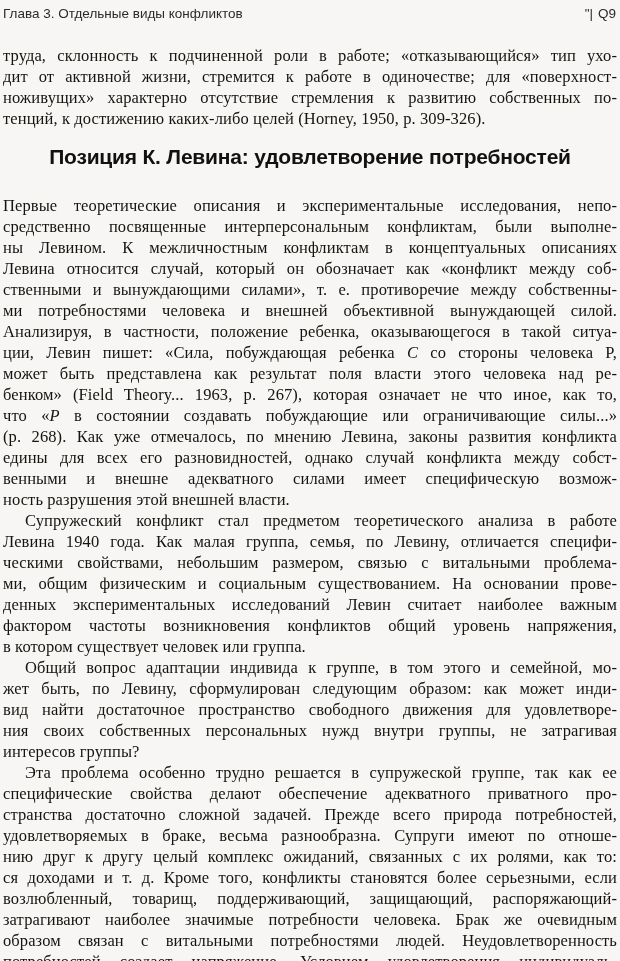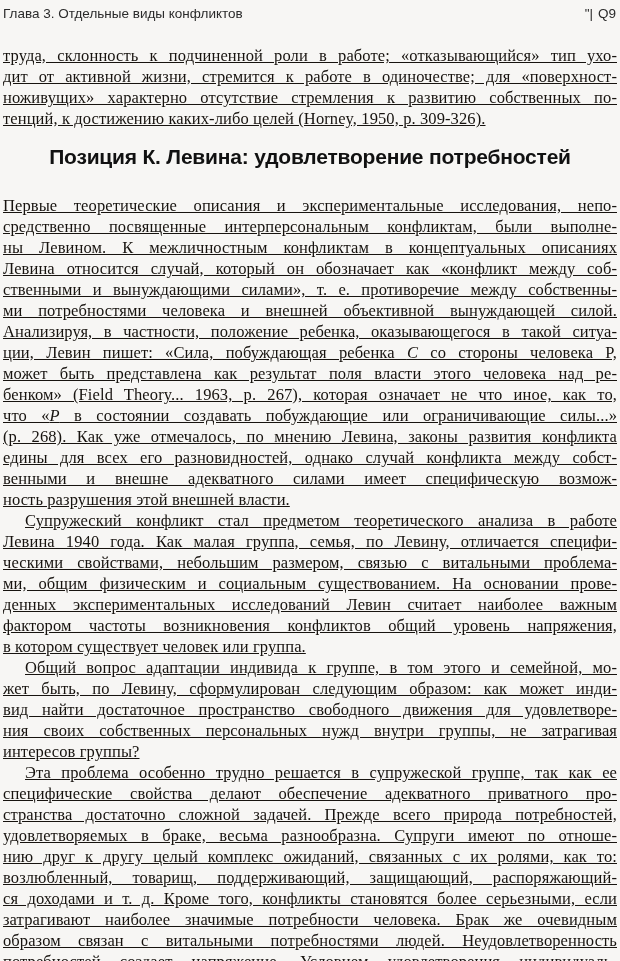--- a/index.html
+++ b/index.html
@@ -34,21 +34,20 @@
   .paragraph { margin: 0; }
   .line {
     font-size: 16.5px;
     line-height: 21px;
     height: 21px;
     text-align: justify;
     text-align-last: justify;
     white-space: nowrap;
     overflow: hidden;
     letter-spacing: 0.1px;
-    text-decoration: underline;
   }
   .line.end { text-align-last: left; }
   .paragraph.indent .line:first-child { text-indent: 22px; }
   .section-heading {
     font-family: "Liberation Sans", sans-serif;
     font-weight: 700;
     font-size: 21px;
     line-height: 26px;
     text-align: center;
     margin: 15px 0 25px 0;
@@ -110,21 +109,21 @@
         <div class="line">вид найти достаточное пространство свободного движения для удовлетворе-</div>
         <div class="line">ния своих собственных персональных нужд внутри группы, не затрагивая</div>
         <div class="line end">интересов группы?</div>
       </div>
       <div class="paragraph indent">
         <div class="line">Эта проблема особенно трудно решается в супружеской группе, так как ее</div>
         <div class="line">специфические свойства делают обеспечение адекватного приватного про-</div>
         <div class="line">странства достаточно сложной задачей. Прежде всего природа потребностей,</div>
         <div class="line">удовлетворяемых в браке, весьма разнообразна. Супруги имеют по отноше-</div>
         <div class="line">нию друг к другу целый комплекс ожиданий, связанных с их ролями, как то:</div>
+        <div class="line">ся доходами и т. д. Кроме того, конфликты становятся более серьезными, если</div>
         <div class="line">возлюбленный, товарищ, поддерживающий, защищающий, распоряжающий-</div>
-        <div class="line">ся доходами и т. д. Кроме того, конфликты становятся более серьезными, если</div>
         <div class="line">затрагивают наиболее значимые потребности человека. Брак же очевидным</div>
         <div class="line">образом связан с витальными потребностями людей. Неудовлетворенность</div>
         <div class="line">потребностей создает напряжение. Условием удовлетворения индивидуаль-</div>
       </div>
     </div>
 
 </div>
 
 </body></html>

